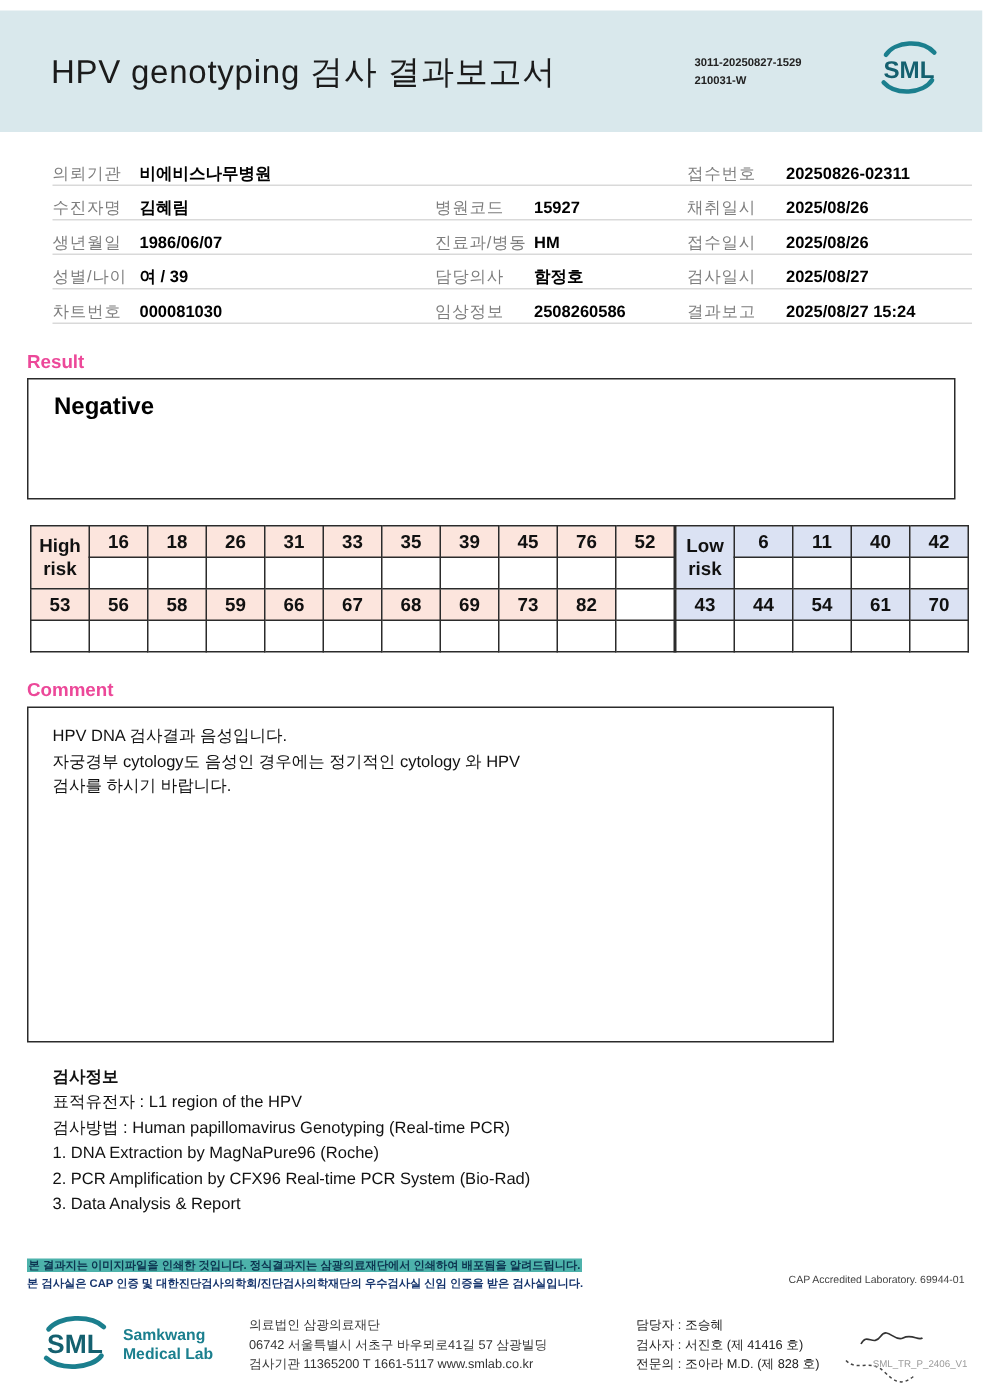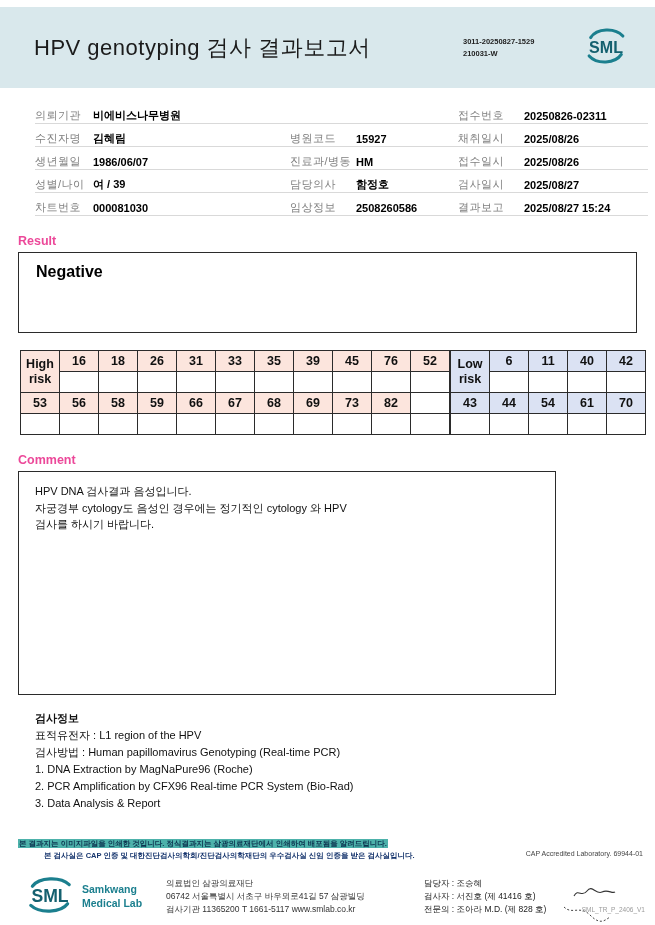--- a/index.html
+++ b/index.html
@@ -54,21 +54,21 @@
   .comment-box { margin-left:18px; width:538px; height:224px; border:1px solid #2b2b2b;
                  padding:11px 14px 0 16px; font-size:11px; line-height:1.5; color:#111; }
 
   
   .test-info { margin:15px 0 0 35px; font-size:11px; line-height:1.55; color:#111; }
   .test-info-heading { font-weight:bold; }
 
   
   .notices { margin:26px 0 0 18px; position:relative; font-size:7.5px; font-weight:bold; line-height:1.55; }
   .notice-hl { background:#4db2ab; color:#0d3550; padding:0 1px; }
-  .notice-2 { color:#16356d;margin-left:26px; }
+  .notice-2 { color:#16356d; }
   .cap-text { position:absolute; right:12px; top:11px; font-size:7px; font-weight:normal; color:#444; }
 
   
   .footer { display:flex; margin:13px 0 0 24px; align-items:flex-start; }
   .footer-logo { display:flex; align-items:center; width:142px; flex:0 0 142px; }
   .footer-logo-name { margin-left:6px; font-size:10.5px; line-height:1.25; color:#1b7f8e; font-weight:bold; }
   .org-block { width:248px; flex:0 0 248px; font-size:8.5px; color:#333; line-height:1.55; margin-top:2px; }
   .staff-block { margin-left:10px; font-size:8.5px; color:#222; line-height:1.55; margin-top:2px; position:relative; }
   .sig-1 { position:absolute; left:148px; top:9px; }
   .sig-2 { position:absolute; left:138px; top:26px; }

